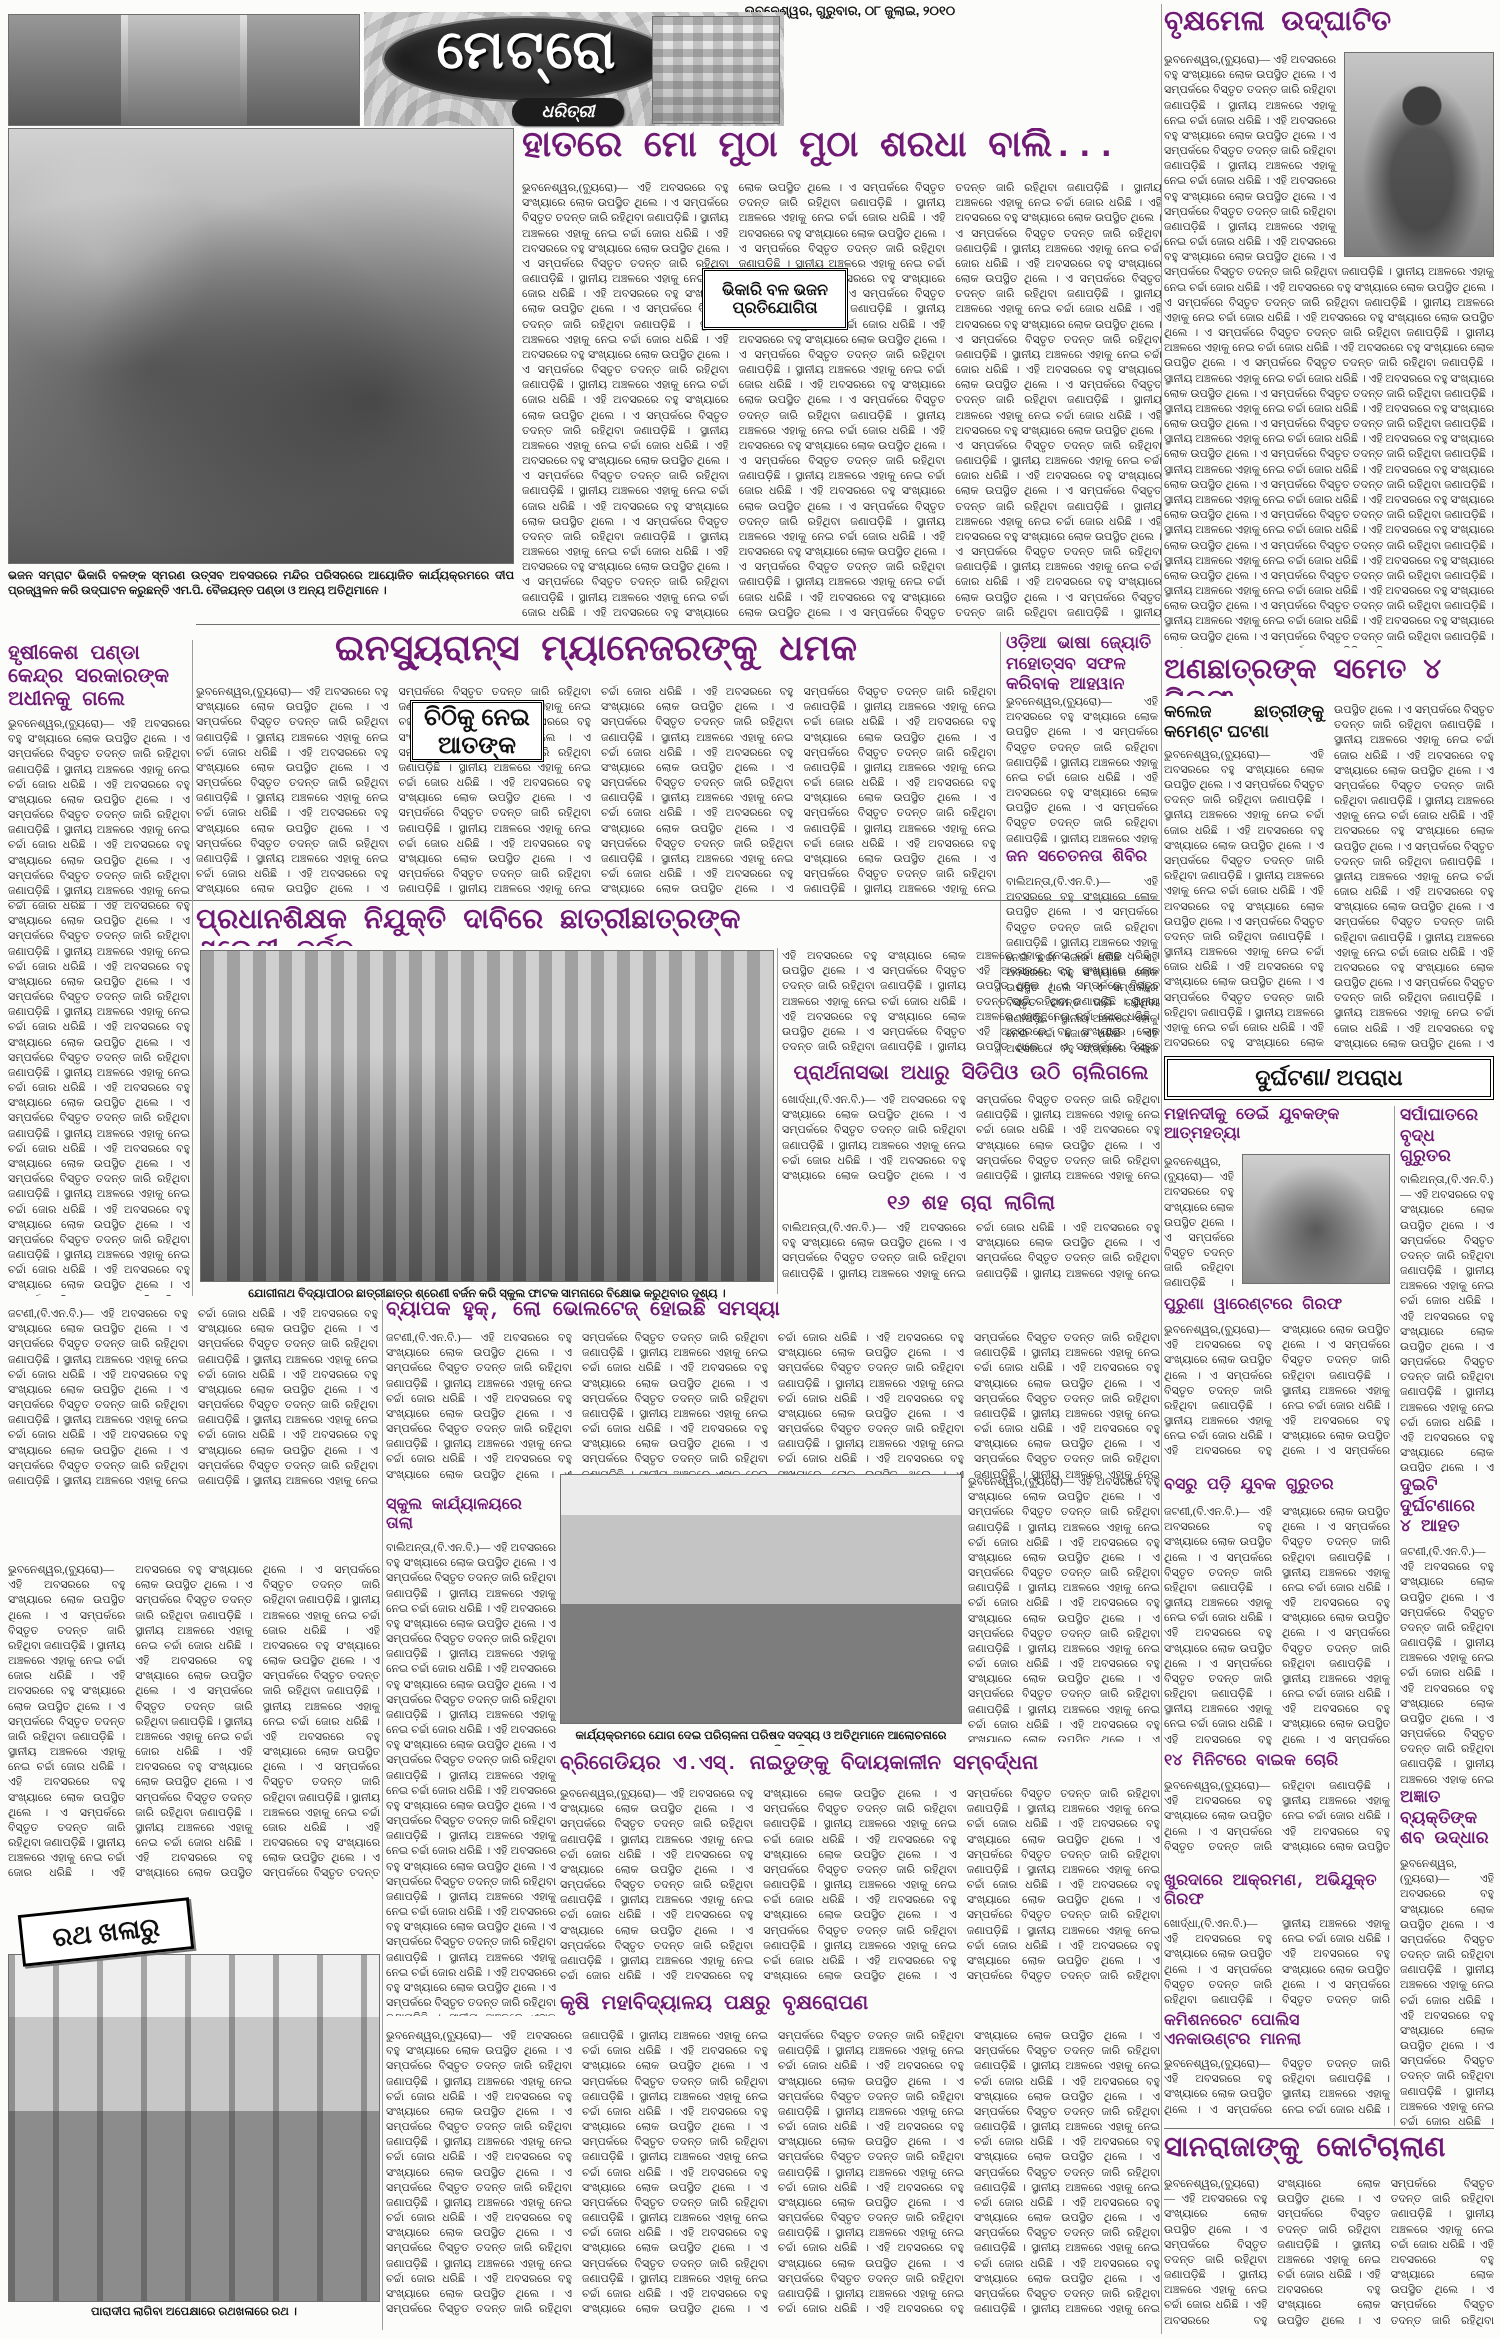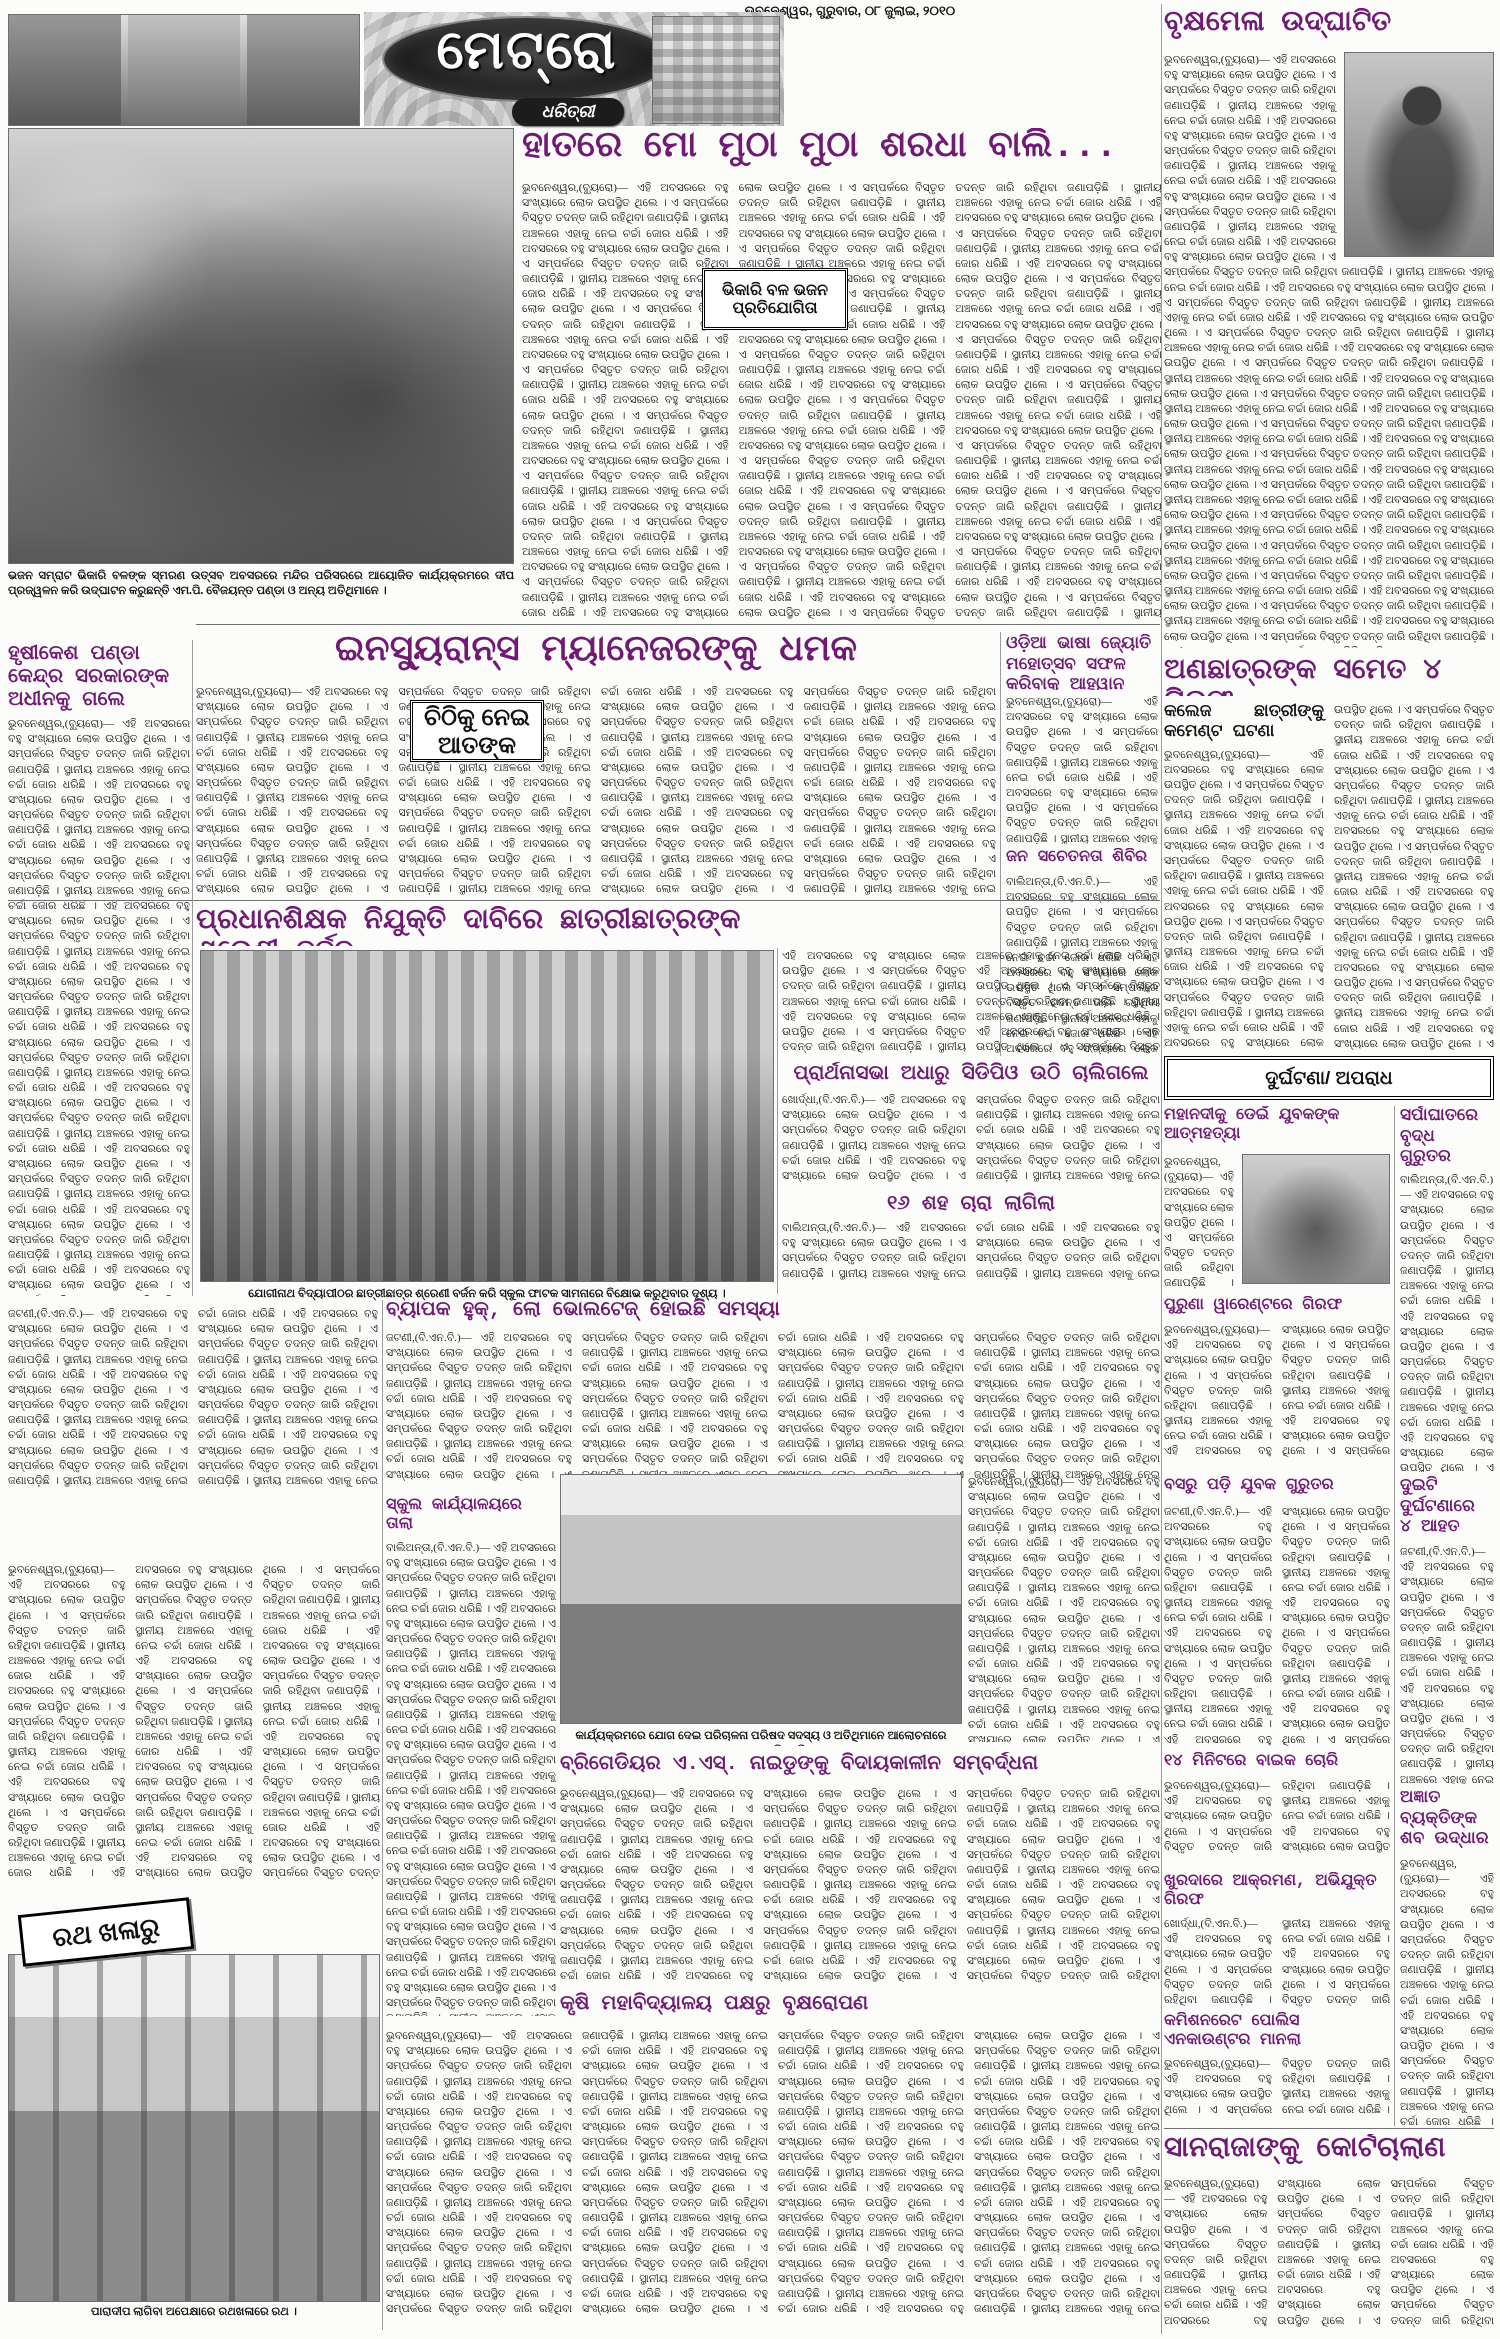--- a/index.html
+++ b/index.html
@@ -18,21 +18,21 @@
   .h-sm{font-size:16px;line-height:1.2}
   .h-xs{font-size:17px;line-height:1.22}
   .center{text-align:center}
   .caption{font-size:11.5px;font-weight:bold;line-height:1.3;overflow:hidden}
   .photo{border:1px solid #6f6f6f}
   .float-r{float:right;margin:0 0 6px 8px}
   .inset-box{position:absolute;z-index:3;border:3px double #000;background:#fff;display:flex;align-items:center;
              justify-content:center;text-align:center;font-weight:bold;padding:4px;
              font-family:"Liberation Sans","DejaVu Sans",sans-serif;overflow:hidden}
   .section-box{border:4px double #000;background:#fff;display:flex;align-items:center;justify-content:center;
-               font-family:"Liberation Sans","DejaVu Sans",sans-serif;font-weight:bold;font-size:19px}
+               font-family:"Liberation Sans","DejaVu Sans",sans-serif;font-weight:bold;font-size:22px}
   .vline{background:#9c9c9c;width:1px}
   .hline{background:#707070;height:1px}
   .dateline{font-family:"Liberation Sans","DejaVu Sans",sans-serif;font-weight:bold;font-size:13px;text-align:center}
   
   .ornament{background:
      repeating-radial-gradient(circle at 20% 115%, rgba(150,150,150,.45) 0 10px, rgba(220,220,220,.45) 10px 22px),
      repeating-radial-gradient(circle at 80% 115%, rgba(150,150,150,.4) 0 10px, rgba(225,225,225,.4) 10px 22px),
      linear-gradient(180deg,#e7e7e7,#c9c9c9)}
   .oval{background:radial-gradient(ellipse at 50% 45%, #4a4a4a, #101010 80%);border-radius:50%;
         display:flex;align-items:flex-start;justify-content:center;z-index:2;
@@ -64,21 +64,21 @@
      linear-gradient(180deg,#ececec 0 16%, #c4c4c4 16% 52%, #7d7d7d 52%),
      repeating-linear-gradient(90deg, rgba(40,40,40,.22) 0 30px, transparent 30px 60px)}
   .ph-dead{background:
      radial-gradient(ellipse at 50% 58%, rgba(25,25,25,.55), transparent 62%),
      linear-gradient(180deg,#cfcfcf,#8a8a8a)}
   .ph-chariot{background:
      repeating-linear-gradient(90deg, rgba(55,55,55,.4) 0 6px, transparent 6px 44px),
      linear-gradient(180deg,#eeeeee 0 18%, #c7c7c7 18% 45%, #8c8c8c 45%)}
   .rath-label{border:3px solid #000;background:#fff;transform:rotate(-6deg);display:flex;align-items:center;justify-content:center;
               font-family:"Liberation Sans","DejaVu Sans",sans-serif;font-weight:bold;font-size:26px;z-index:3;box-shadow:2px 2px 0 #777}
-  .subhead-inline{font-family:Liberation Mono, monospace;font-weight:bold;font-size:17px;line-height:1.2;margin-bottom:4px}
+  .subhead-inline{font-family:Liberation Sans, sans-serif;font-weight:bold;font-size:17px;line-height:1.2;margin-bottom:4px}
 </style>
 </head>
 <body>
 
 <div id="page">
 
   <div class="blk dateline" style="left:690px;top:3px;width:320px;height:20px">ଭୁବନେଶ୍ୱର, ଗୁରୁବାର, ୦୮ ଜୁଲାଇ, ୨୦୧୦</div>
 
   <div class="blk photo ph-collage" style="left:8px;top:14px;width:352px;height:112px"></div>
 

